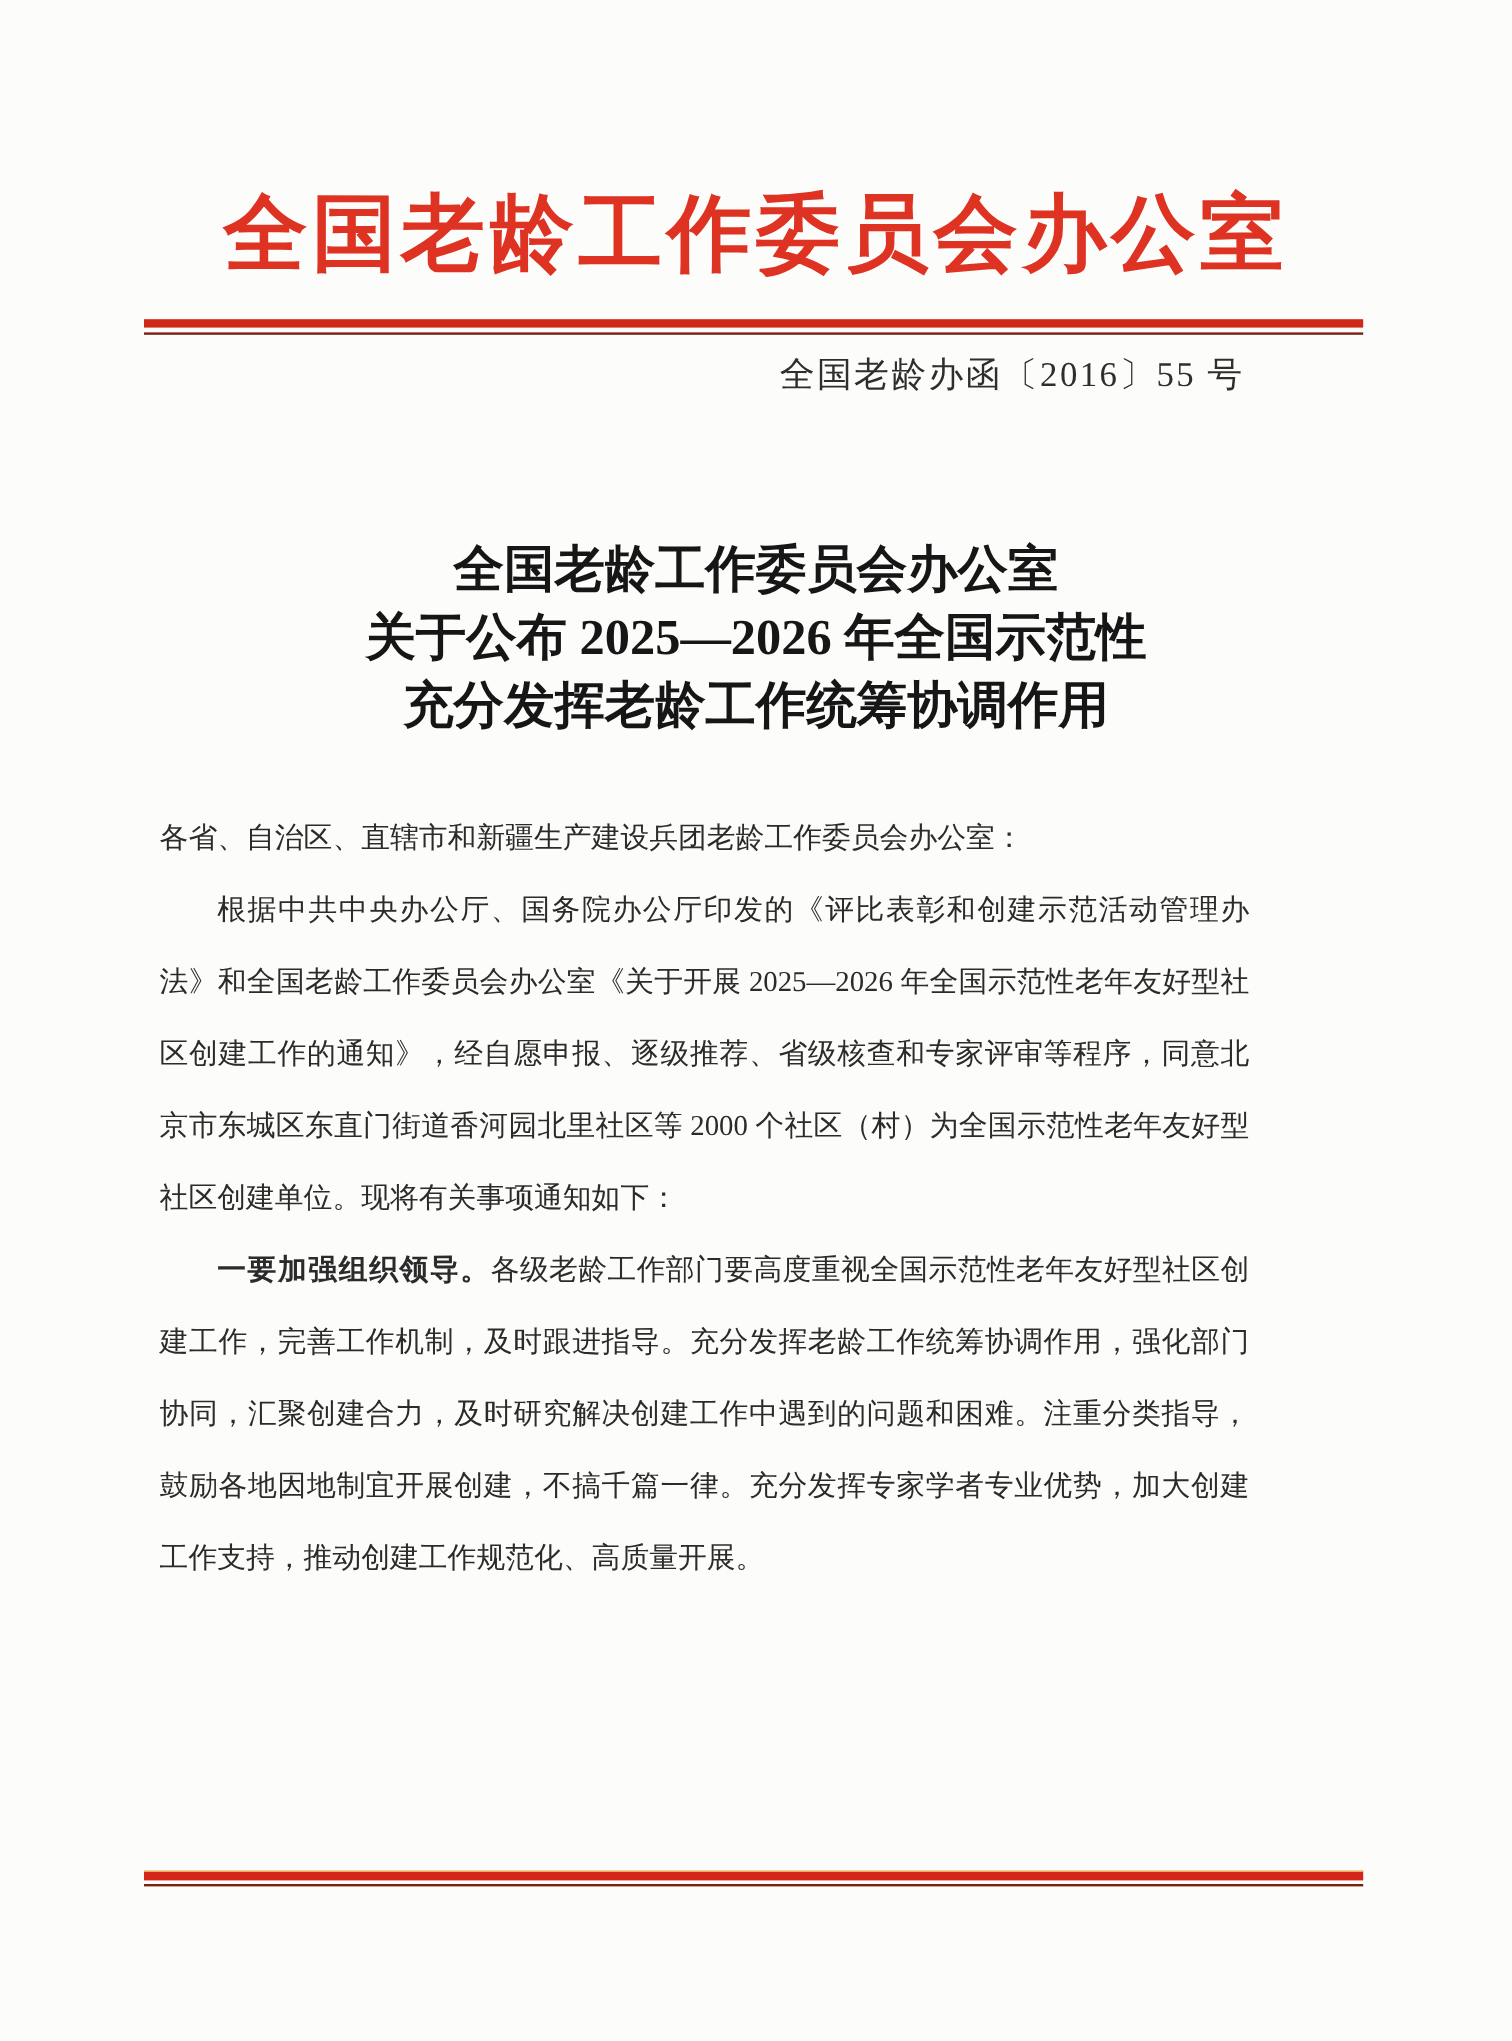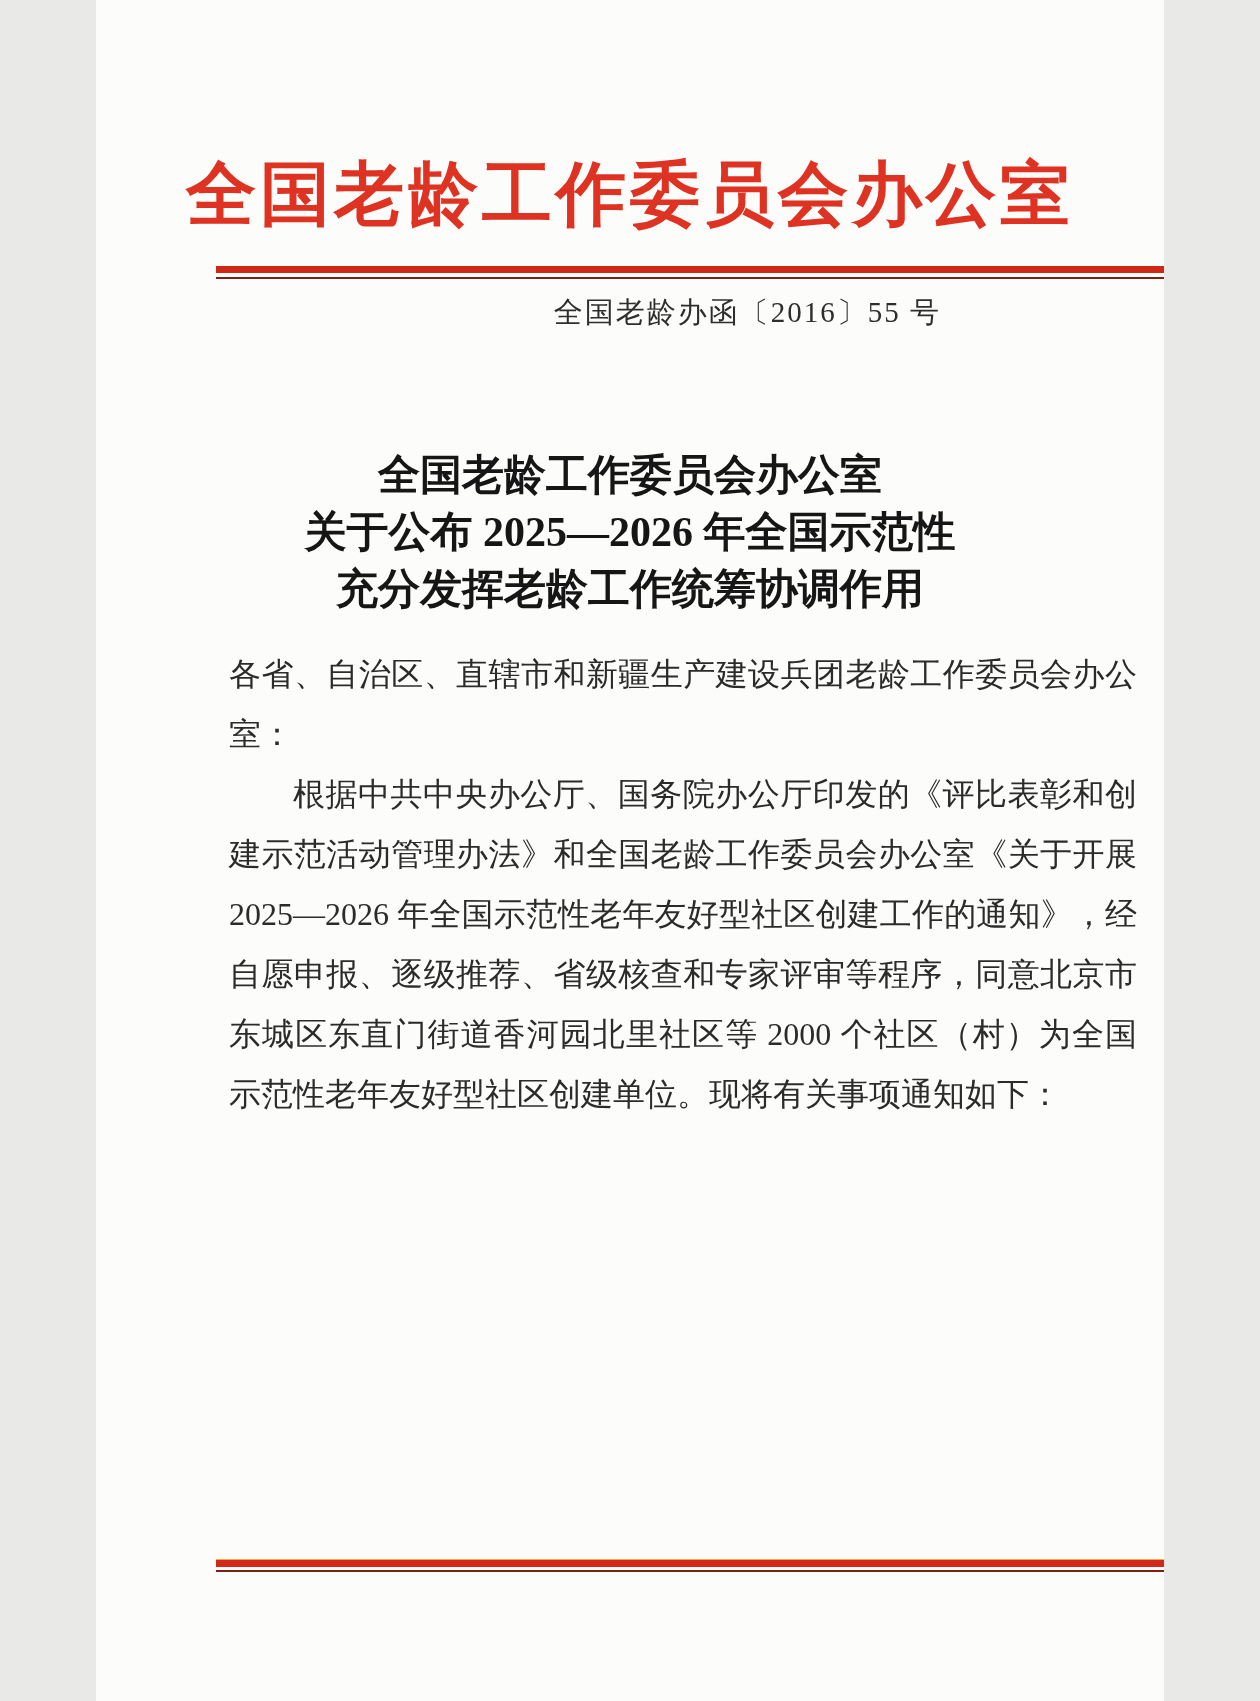--- a/index.html
+++ b/index.html
@@ -3,21 +3,21 @@
 <meta charset="utf-8">
 <style>
   html, body {
     margin: 0;
     padding: 0;
     background: #e9e9e7;
     font-family: "Liberation Serif", "DejaVu Serif", serif;
   }
   .page {
     position: relative;
-    width: 1068px;
+    width: 1260px;
     height: 1701px;
     margin: 0 auto;
     background: #fcfcfa;
     overflow: hidden;
     color: #262626;
   }
   
   .header-title {
     position: absolute;
     top: 148px;
@@ -65,24 +65,24 @@
     text-align: center;
     font-size: 42px;
     font-weight: bold;
     color: #161616;
     line-height: 57px;
   }
   .title-line { display: block; white-space: nowrap; }
   
   .body-block {
     position: absolute;
-    top: 644px;
+    top: 669px;
     left: 133px;
     width: 908px;
-    font-size: 32px;
+    font-size: 24px;
     line-height: 60px;
     text-align: justify;
     color: #2b2b2b;
   }
   .body-block p {
     margin: 0;
     padding: 0;
   }
   .para-indent { text-indent: 2em; }
   .bold-lead {
@@ -119,20 +119,23 @@
     <span class="title-line">全国老龄工作委员会办公室</span>
     <span class="title-line">关于公布 2025—2026 年全国示范性</span>
     <span class="title-line">充分发挥老龄工作统筹协调作用</span>
   </div>
 
   <div class="body-block">
     <p class="salutation">各省、自治区、直辖市和新疆生产建设兵团老龄工作委员会办公室：</p>
     <p class="para-indent">
       <span>根据中共中央办公厅、国务院办公厅印发的《评比表彰和创建示范活动管理办法》和全国老龄工作委员会办公室《关于开展 2025—2026 年全国示范性老年友好型社区创建工作的通知》，经自愿申报、逐级推荐、省级核查和专家评审等程序，同意北京市东城区东直门街道香河园北里社区等 2000 个社区（村）为全国示范性老年友好型社区创建单位。现将有关事项通知如下：</span>
     </p>
+    <p class="para-indent">
+      <span class="bold-lead">一要加强组织领导。</span><span>各级老龄工作部门要高度重视全国示范性老年友好型社区创建工作，完善工作机制，及时跟进指导。充分发挥老龄工作统筹协调作用，强化部门协同，汇聚创建合力，及时研究解决创建工作中遇到的问题和困难。注重分类指导，鼓励各地因地制宜开展创建，不搞千篇一律。充分发挥专家学者专业优势，加大创建工作支持，推动创建工作规范化、高质量开展。</span>
+    </p>
   </div>
 
   <div class="footer-rule">
     <div class="rule-thick"></div>
     <div class="rule-gap"></div>
     <div class="rule-thin"></div>
   </div>
 
 </div>
 

